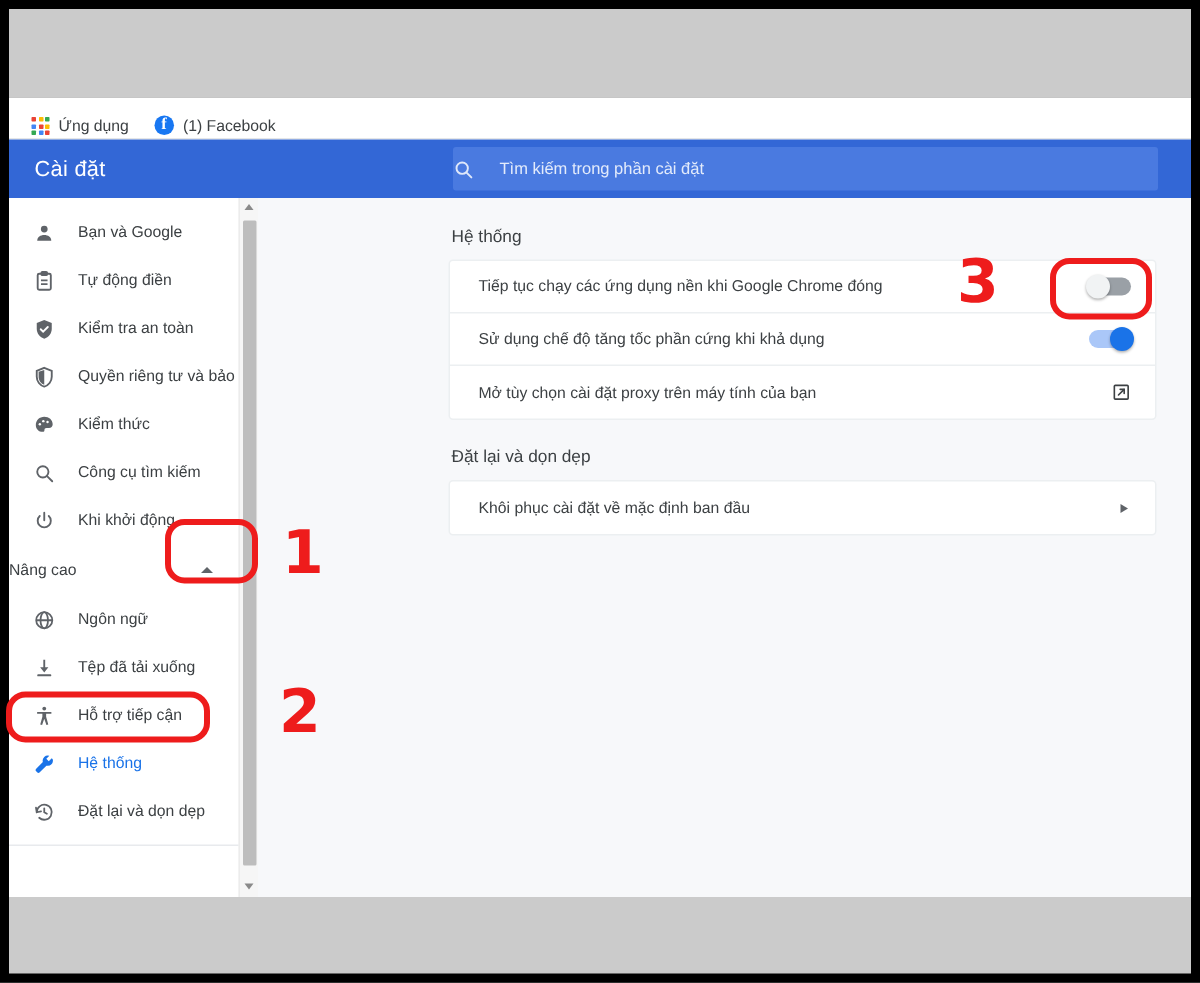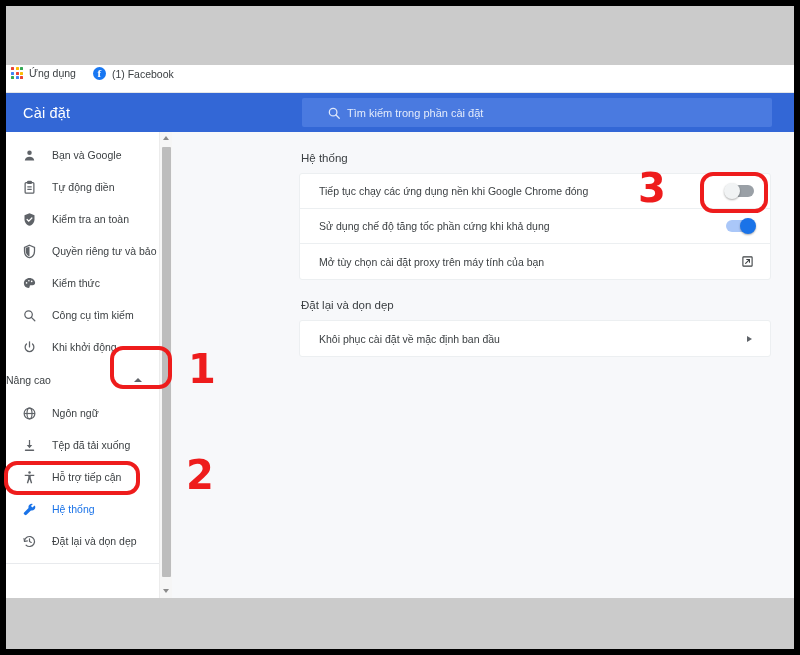--- a/index.html
+++ b/index.html
@@ -34,21 +34,22 @@
     background: #ffffff;
     overflow: hidden;
   }
 
   
   .bookmarks {
     height: 28px;
     background: #ffffff;
     border-bottom: 1px solid #e4e6e8;
     display: flex;
-    align-items: flex-start;
+    align-items: flex-end;
+    padding-left: 10px;
     gap: 7px;
   }
   .bm-item {
     display: flex; align-items: center; gap: 6px;
     font-size: 10.5px; color: #3c4043;
     padding: 2px 5px; border-radius: 3px;
     white-space: nowrap;
   }
   .apps-grid {
     width: 12px; height: 12px;
@@ -80,21 +81,21 @@
     padding-left: 17px; width: 175px;
     letter-spacing: .2px;
   }
   .searchbox {
     position: absolute;
     left: 296px; top: 5px;
     width: 470px; height: 29px;
     background: #4a7ae0;
     border-radius: 2px;
     display: flex; align-items: center;
-    padding-left: 25px; gap: 6px;
+    padding-left: 0; gap: 17px;
   }
   .search-ico { width: 14px; height: 14px; flex: none; opacity: .95; }
   .search-ph { color: #e3ebfb; font-size: 11px; }
 
   
   .content {
     position: relative;
     height: 466px;
     display: flex;
     background: #f7f8fa;

